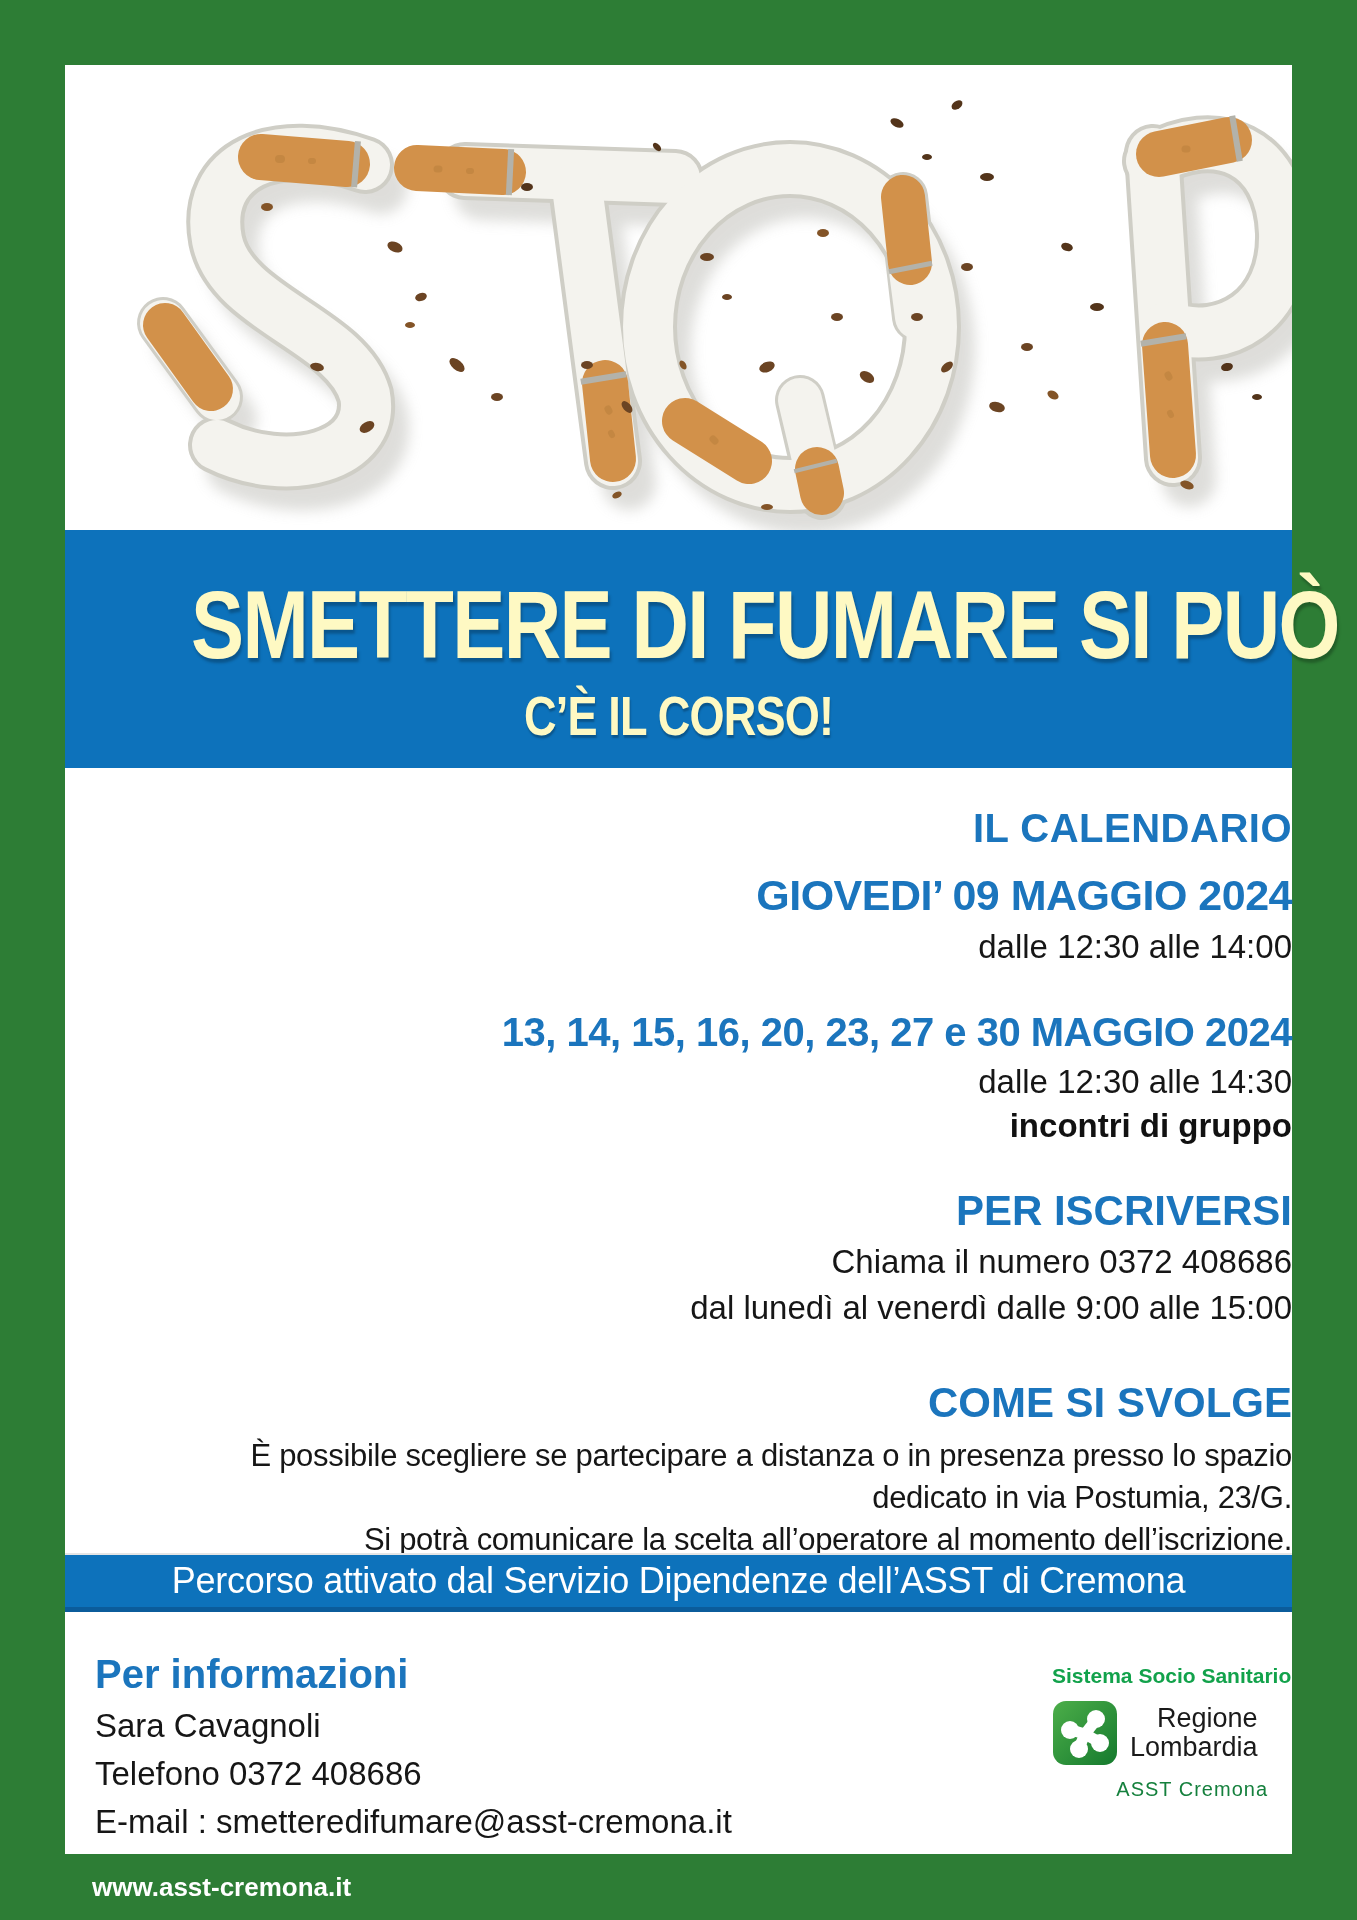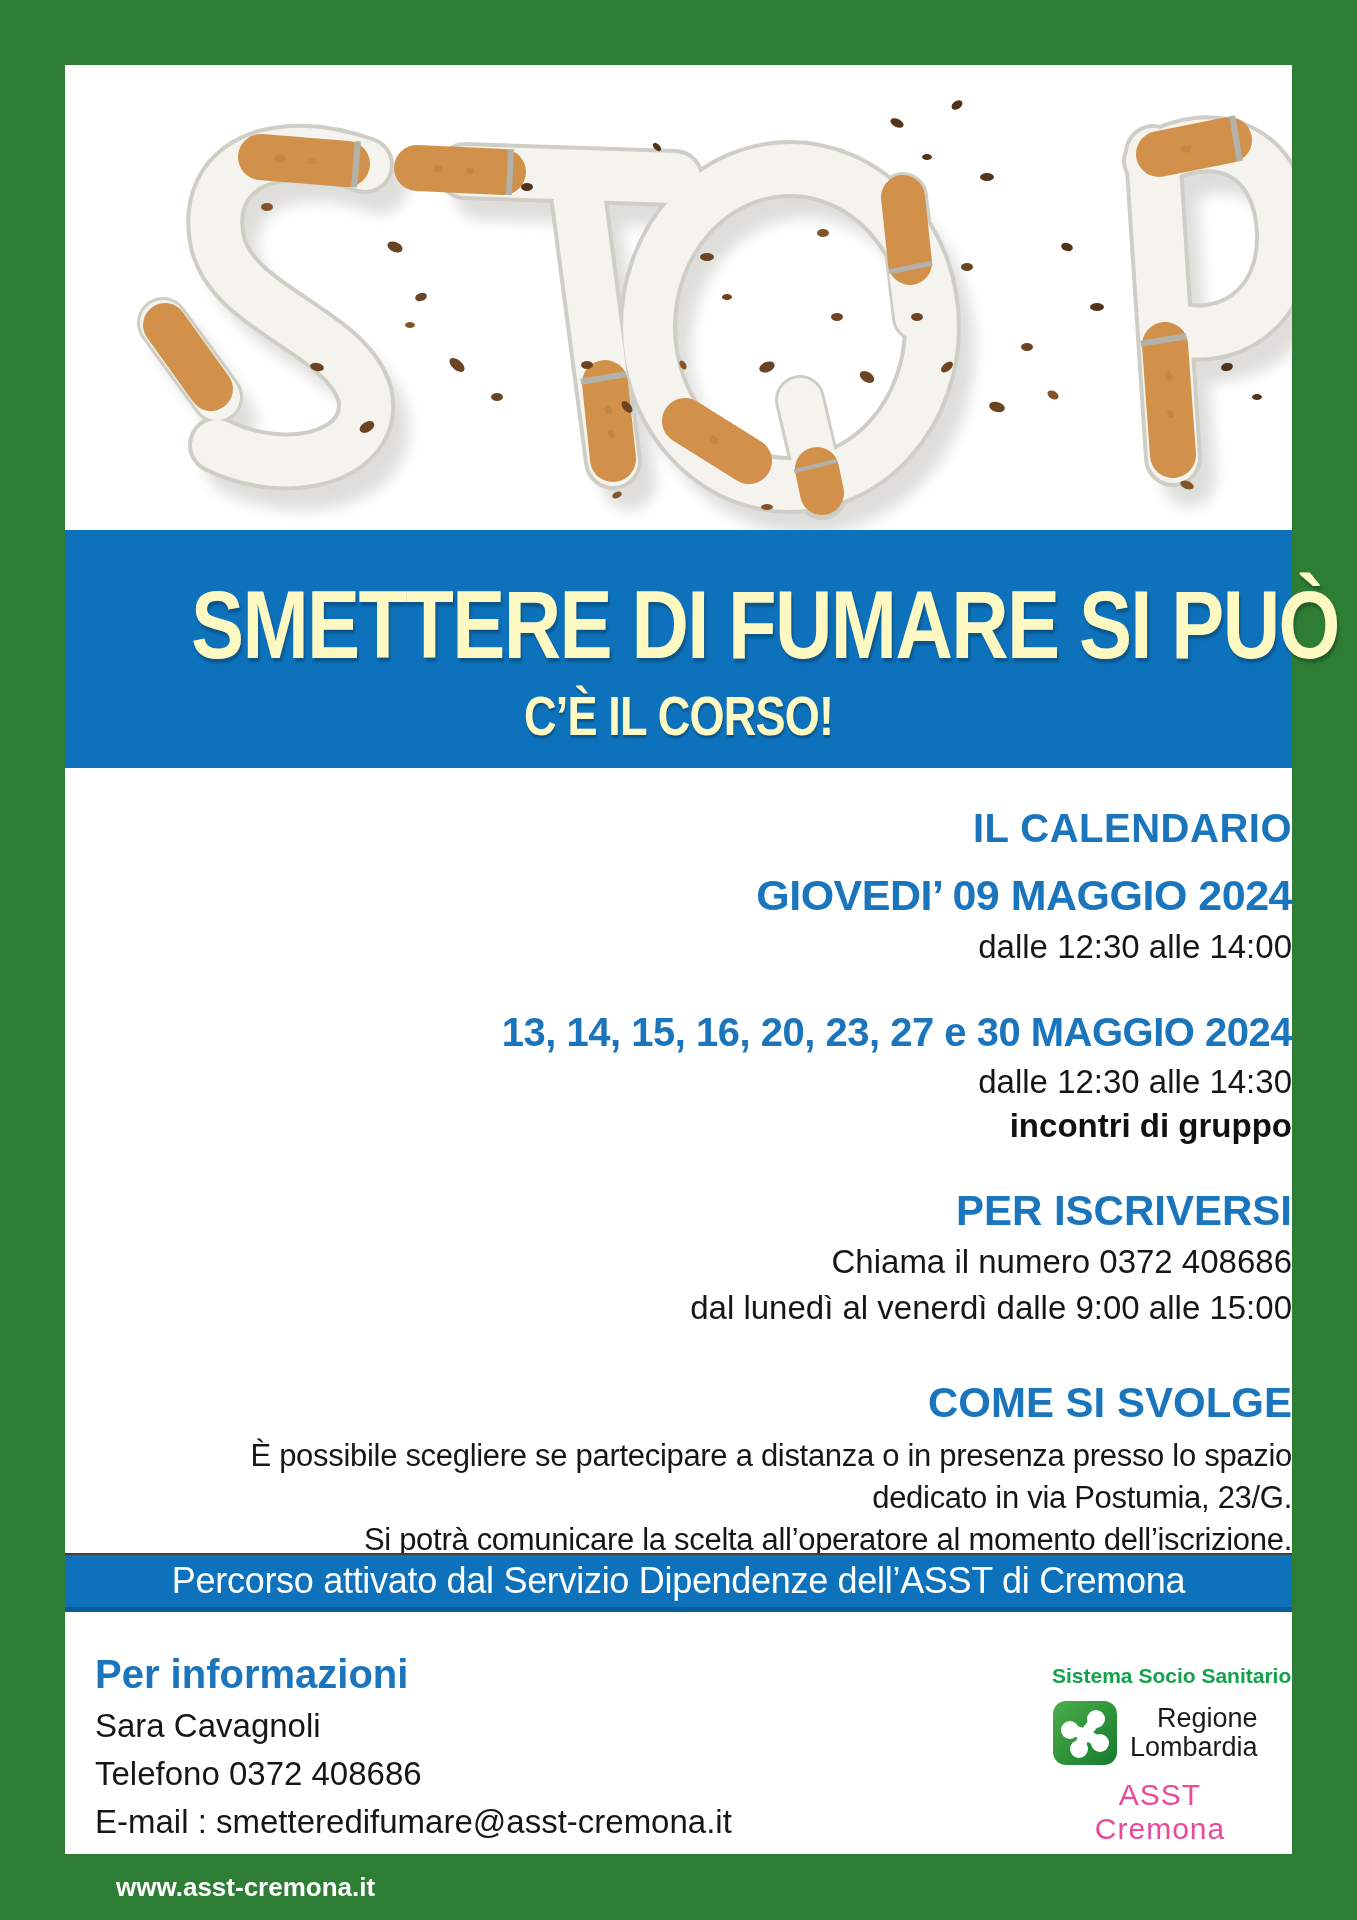--- a/index.html
+++ b/index.html
@@ -49,45 +49,45 @@
   .h-date2 { font-size:40px; margin-top:44px; letter-spacing:-0.5px; }
   .h-sub   { font-size:42px; margin-top:42px; }
   .t-line  { font-size:33px; margin-top:8px; color:#161616; }
   .t-bold  { font-size:33px; font-weight:bold; margin-top:6px; color:#111; }
   .h-come  { font-size:42px; margin-top:52px; }
   .para    { font-size:31px; line-height:42px; margin-top:8px; letter-spacing:-0.3px; color:#161616; }
 
   .strip {
     position:absolute; left:65px; top:1553px; width:1227px; height:59px;
     background:#0d72bb; color:#ffffff;
-    border-top:2px solid #404040; border-bottom:5px solid #0b5c9b;
+    border-top:2px solid #e5e5e5; border-bottom:5px solid #0b5c9b;
     display:flex; align-items:center; justify-content:center;
     font-size:36px; letter-spacing:-0.3px;
   }
 
   .bottom {
     position:absolute; left:65px; top:1612px; width:1227px; height:243px;
     background:#ffffff;
   }
   .contact { position:absolute; left:30px; top:40px; text-align:left; }
   .contact-heading { font-size:40px; font-weight:bold; color:#1b75bd; }
   .contact-line { font-size:33px; margin-top:10px; color:#161616; }
 
   .logo-block { position:absolute; right:24px; top:52px; width:216px; }
   .sss { font-size:21px; font-weight:bold; color:#12a24b; white-space:nowrap; text-align:left; }
   .logo-row { display:flex; align-items:center; margin-top:12px; }
   .logo-mark { width:66px; height:66px; flex:0 0 66px; }
   .region-name { margin-left:12px; font-size:27px; line-height:29px; color:#1a1a1a; text-align:right; }
-  .asst { margin-top:12px; font-size:30px; color:#ec4899; letter-spacing:1px; text-align:center; }
+  .asst { margin-top:12px; font-size:20px; color:#15803d; letter-spacing:1px; text-align:right; }
 
   .footer {
     position:absolute; left:0; top:1854px; width:1357px; height:66px;
     background:#2d7d35; color:#ffffff; display:flex; align-items:center;
   }
-  .footer-text { margin-left:116px; font-size:26px; font-weight:bold; }
+  .footer-text { margin-left:92px; font-size:26px; font-weight:bold; }
 </style>
 </head>
 <body>
 
 <div class="hero" role="img" aria-label="STOP">
   <svg viewBox="0 0 1227 465" xmlns="http://www.w3.org/2000/svg">
     <defs>
       <filter id="soft" x="-30%" y="-30%" width="160%" height="160%">
         <feGaussianBlur stdDeviation="7"></feGaussianBlur>
       </filter>

